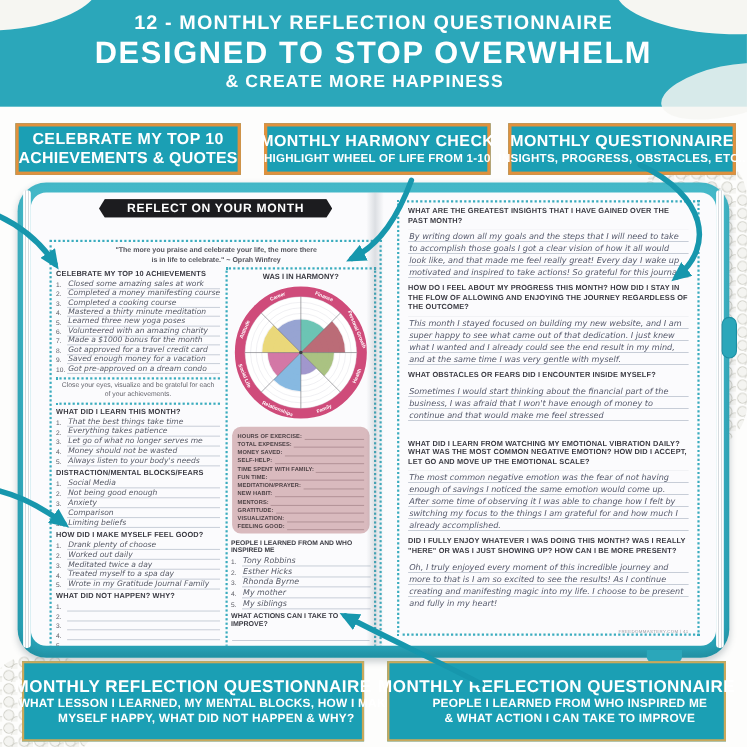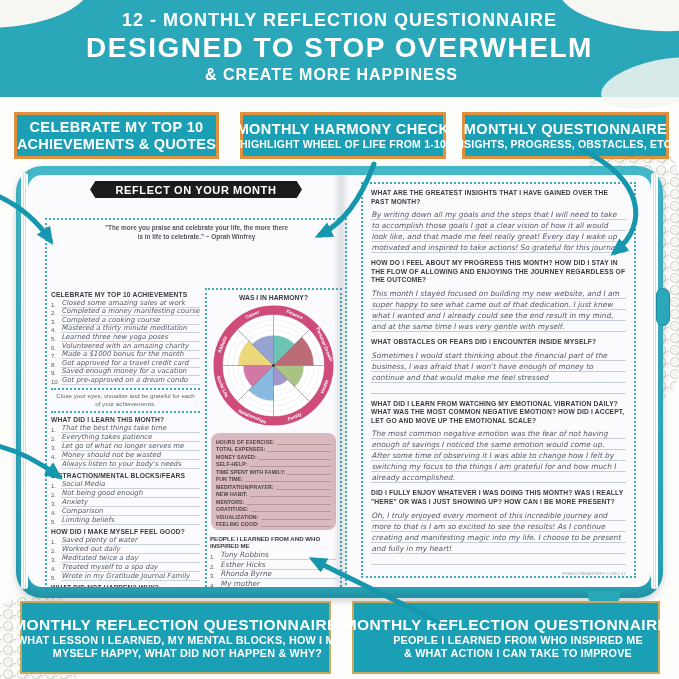--- a/index.html
+++ b/index.html
@@ -50,21 +50,21 @@
 
   .page{height:100%;position:relative;}
   .page.left{flex:0 0 50.2%;padding:5px 5px 7px 17px;}
   .page.right{flex:1;padding:7px 15px 9px 9px;}
 
   
   .banner{position:relative;margin:1px auto 20px;width:212px;height:17px;background:#1c1c1f;color:#fff;
           display:flex;align-items:center;justify-content:center;font-size:11px;font-weight:bold;letter-spacing:.6px;
           clip-path:polygon(0 50%,2.5% 0,97.5% 0,100% 50%,97.5% 100%,2.5% 100%);}
 
-  .lp-box{border:2px dotted #3aacbe;height:calc(100% - 21px);padding:2px 3px 4px 4px;display:flex;flex-direction:column;gap:45px;}
+  .lp-box{border:2px dotted #3aacbe;height:calc(100% - 21px);padding:2px 3px 4px 4px;display:flex;flex-direction:column;}
   .quote{font-size:6.4px;font-weight:bold;color:#55555d;text-align:center;line-height:9px;margin:1px 8px 2px;}
   .cols{display:flex;flex:1;min-height:0;}
   .lcol{width:152px;padding-right:3px;}
   .rcol{flex:1;border:2px dotted #3aacbe;margin-left:2px;padding:3px 3px 2px;display:flex;flex-direction:column;}
 
   .sec-h{font-size:6.7px;font-weight:bold;color:#3a3a42;letter-spacing:.15px;margin:3px 0 1px;}
   ol.items{list-style:none;margin:0;padding:0;}
   ol.items li{display:flex;align-items:flex-end;height:9px;}
   ol.items.tight li{height:8.6px;}
   ol.items.blank li{height:8.8px;}
@@ -246,21 +246,21 @@
                   <li>
                     <span class="num">5.</span>
                     <span class="txt">Limiting beliefs</span>
                   </li>
                 </ol>
               <div class="sec-h">HOW DID I MAKE MYSELF FEEL GOOD?</div>
               <ol class="items">
 
               <li>
                     <span class="num">1.</span>
-                    <span class="txt">Saved plenty of water</span>
+                    <span class="txt">Drank plenty of choose</span>
                   </li>
                   <li>
                     <span class="num">2.</span>
                     <span class="txt">Worked out daily</span>
                   </li>
                   <li>
                     <span class="num">3.</span>
                     <span class="txt">Meditated twice a day</span>
                   </li>
                   <li>

